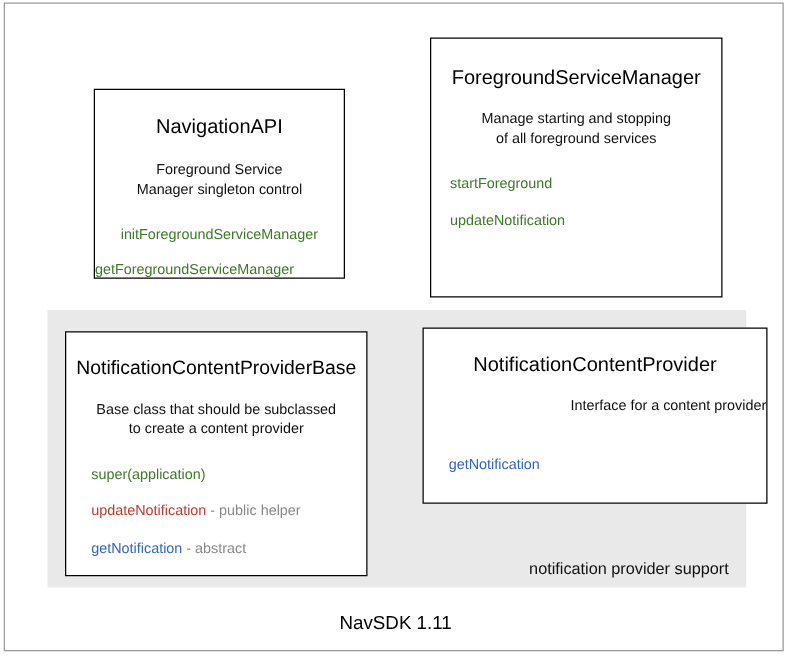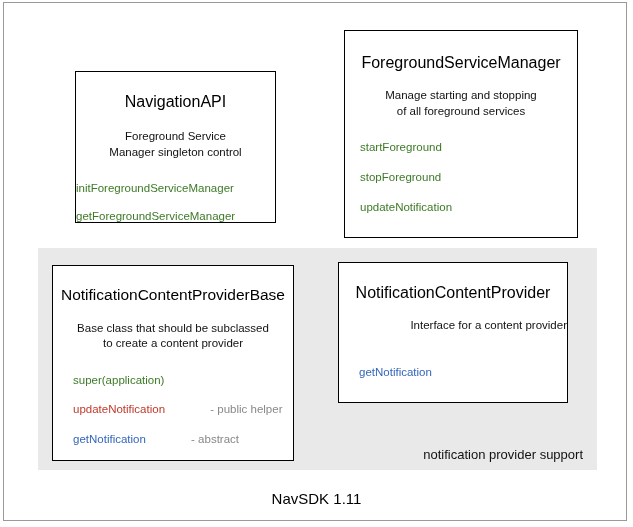--- a/index.html
+++ b/index.html
@@ -58,21 +58,21 @@
     position: absolute;
     box-sizing: border-box;
     background: #ffffff;
     border: 1px solid #000000;
     text-align: center;
   }
 
   .box-nav     { left: 75px;  top: 71px;  width: 201px; height: 152px; }
   .box-fsm     { left: 344px; top: 30px;  width: 234px; height: 208px; }
   .box-ncpb    { left: 52px;  top: 265px; width: 242px; height: 196px; }
-  .box-ncp     { left: 338px; top: 262px; width: 230px; height: 141px; }
+  .box-ncp     { left: 338px; top: 262px; width: 276px; height: 141px; }
 
   .class-title {
     font-size: 16px;
     color: #000000;
     line-height: 1.2;
     white-space: nowrap;
   }
   .box-ncpb .class-title { font-size: 15.5px; }
   .box-fsm  .class-title { font-size: 16px; }
 
@@ -89,21 +89,21 @@
 
   .member {
     font-size: 11.5px;
     line-height: 1.2;
     white-space: nowrap;
   }
 
   .m-green { color: #3d7a27; }
   .m-red   { color: #c0392b; }
   .m-blue  { color: #3366bb; }
-  .m-note  { color: #888888; margin-left: 42px; }
+  .m-note  { color: #888888; }
 
   .footer-caption {
     position: absolute;
     left: 0;
     right: 0;
     top: 490px;
     text-align: center;
     font-size: 15px;
     color: #000000;
   }
@@ -138,23 +138,20 @@
   <div class="class-box box-fsm">
     <div class="class-title" style="margin-top:22px;">ForegroundServiceManager</div>
     <div class="class-desc" style="margin-top:16px;">
       <div>Manage starting and stopping</div>
       <div>of all foreground services</div>
     </div>
     <div class="member-list" style="margin-top:22px; padding-left:15px;">
       <div class="member" style="margin-bottom:16px;">
         <span class="m-green">startForeground</span><span class="m-note"></span>
       </div>
-      <div class="member" style="margin-bottom:16px;">
-        <span class="m-green">stopForeground</span><span class="m-note"></span>
-      </div>
       <div class="member">
         <span class="m-green">updateNotification</span><span class="m-note"></span>
       </div>
     </div>
   </div>
 
   <div class="class-box box-ncpb">
     <div class="class-title" style="margin-top:20px;">NotificationContentProviderBase</div>
     <div class="class-desc" style="margin-top:16px;">
       <div>Base class that should be subclassed</div>

